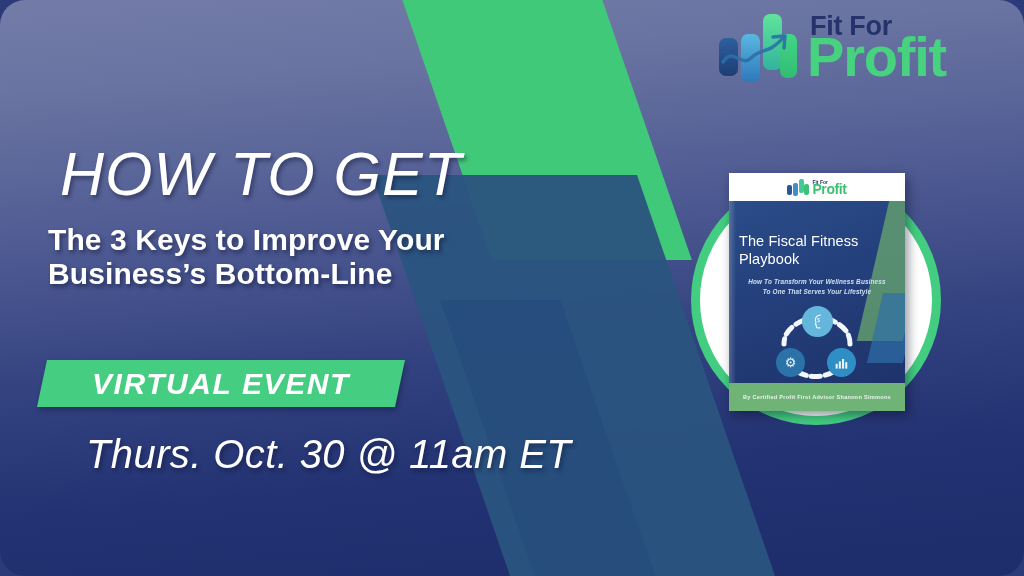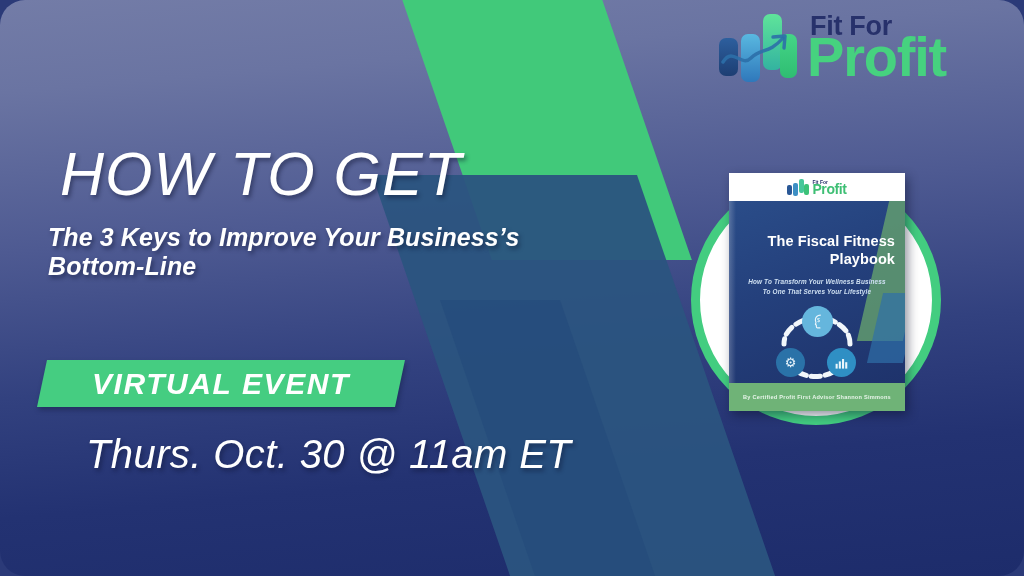--- a/index.html
+++ b/index.html
@@ -64,21 +64,21 @@
     font-size:61px;font-weight:400;font-style:italic;color:#ffffff;
     letter-spacing:1px;line-height:1;margin:12px;
     text-shadow:2px 3px 4px rgba(10,16,45,.45);
   }
   .h-fiscal{
     font-size:69px;font-weight:700;font-style:italic;color:#47cf81;
     letter-spacing:.5px;line-height:1.02;margin:4px 0 0 0;
     text-shadow:2px 3px 4px rgba(10,16,45,.5);
   }
   .sub{
-    font-size:25px;font-weight:700;font-style:italic;color:#ffffff;
+    font-size:30px;font-weight:700;color:#ffffff;
     line-height:1.14;margin:18px 0 0 0;letter-spacing:.1px;
     text-shadow:2px 3px 4px rgba(10,16,45,.5);
   }
   
   .badge{
     position:absolute;left:42px;top:360px;
     width:358px;height:47px;
     background:#45cd81;
     transform:skewX(-12deg);
     display:flex;align-items:center;justify-content:center;
@@ -130,22 +130,22 @@
   .bh-profit{font-size:14px;font-weight:700;color:#3ebf74;letter-spacing:-.4px;margin-top:-1px;}
   .cover-stripe{
     position:absolute;right:-14px;top:28px;width:46px;height:140px;
     background:#6aa86d;opacity:.75;transform:skewX(-13deg);
   }
   .cover-stripe2{
     position:absolute;right:-6px;top:120px;width:36px;height:70px;
     background:#2f6fa8;opacity:.7;transform:skewX(-13deg);
   }
   .book-title{
-    position:absolute;left:0;right:10px;top:60px;
-    text-align:right;color:#ffffff;font-size:14.5px;font-weight:700;
+    position:absolute;left:10px;right:10px;top:60px;
+    text-align:left;color:#ffffff;font-size:14.5px;font-weight:400;
     line-height:1.22;letter-spacing:.1px;
   }
   .book-tag{
     position:absolute;left:16px;right:16px;top:104px;
     text-align:center;color:#cfe0f2;font-size:6.4px;font-weight:700;
     font-style:italic;line-height:1.5;letter-spacing:.15px;
   }
   .book-icons{
     position:absolute;left:50%;top:133px;transform:translateX(-50%);
     width:86px;height:76px;

